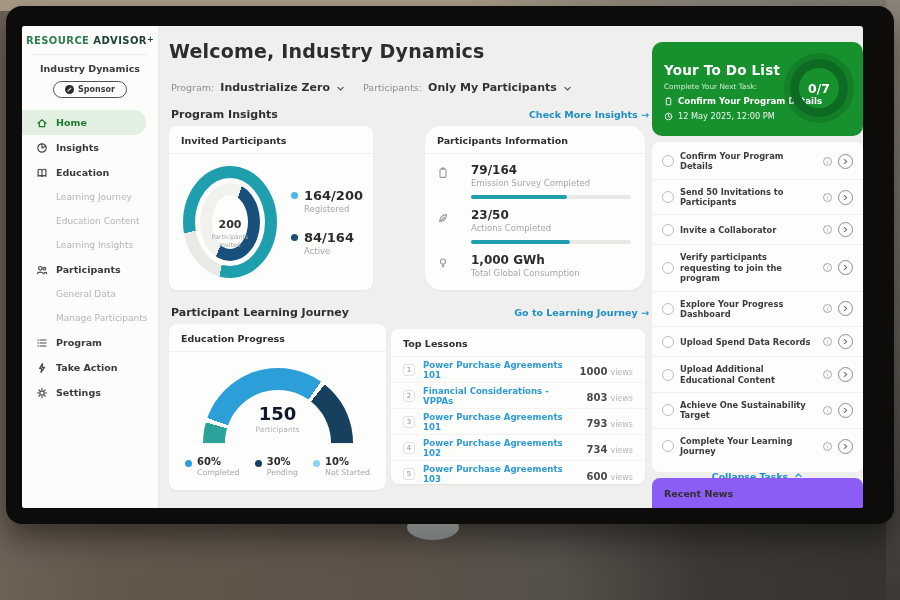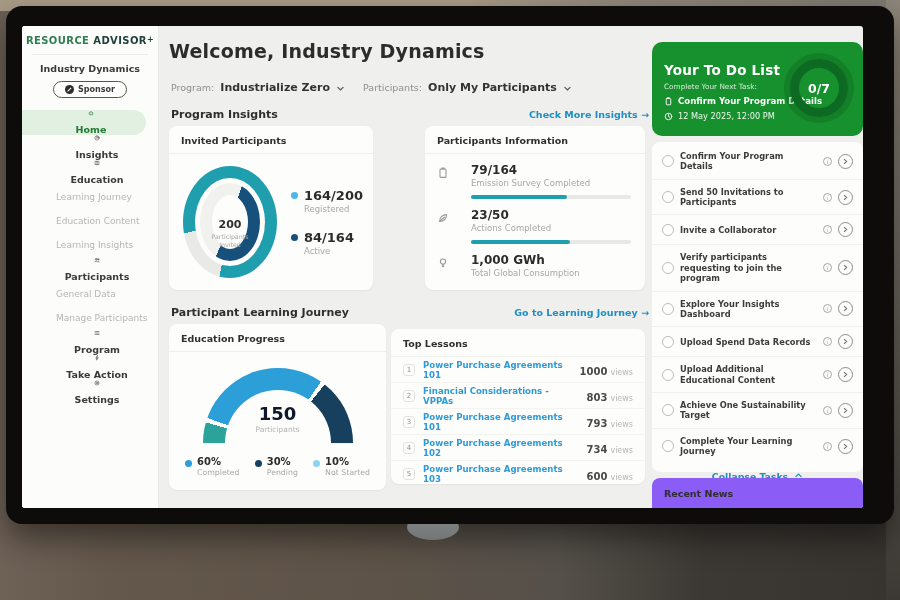--- a/index.html
+++ b/index.html
@@ -26,21 +26,21 @@
   .logo .p1 { color:#2e7d52; } .logo .p2 { color:#20403a; } .logo .plus { color:#20403a; font-size:8px; vertical-align:top; }
   .side-div { border-bottom:1px solid #ececea; margin:8px 10px 0 10px; }
   .org-name { text-align:center; margin-top:8px; font-size:9.5px; font-weight:700; color:#3a3a38; }
   .sponsor-pill { margin:7px auto 0 auto; width:74px; height:17px; border:1px solid #55554f; border-radius:10px;
     display:flex; align-items:center; justify-content:center; gap:4px; background:#fff; cursor:pointer; }
   .sponsor-dot { width:9px; height:9px; border-radius:50%; background:#2d2d2a; position:relative; }
   .sponsor-dot::after { content:""; position:absolute; left:2px; top:4px; width:5px; height:1.3px; background:#fff; transform:rotate(-45deg); }
   .sponsor-pill span { font-size:8px; font-weight:700; color:#3a3a38; }
   .nav { margin-top:12px; }
   .nav-item { display:flex; align-items:center; gap:8px; height:25px; padding-left:14px; cursor:pointer;
-    font-size:9.5px; font-weight:700; color:#3a3a38;flex-direction:column; }
+    font-size:9.5px; font-weight:700; color:#3a3a38; }
   .nav-item svg { width:12px; height:12px; stroke:#4a4a46; fill:none; stroke-width:1.2; stroke-linecap:round; stroke-linejoin:round; }
   .nav-item.active { background:#e1f0e0; border-radius:0 13px 13px 0; width:124px; color:#1f7a33; }
   .nav-item.active svg { stroke:#1f7a33; }
   .nav-sub { display:flex; align-items:center; height:24px; padding-left:34px; font-size:9px; font-weight:500; color:#b8b6b2; cursor:pointer; }
 
   
   .main { position:absolute; left:137px; top:0; width:506px; height:100%; }
   .welcome { position:absolute; left:10px; top:14px; font-size:19px; font-weight:800; color:#2c2c2a; letter-spacing:.2px; }
   .filters { position:absolute; left:12px; top:52px; display:flex; align-items:center; gap:18px;justify-content:flex-end; }
   .filter { display:flex; align-items:center; gap:6px; cursor:pointer; }
@@ -264,21 +264,21 @@
             <span class="leg-dot" style="background:#17507a;"></span>
             <span>
               <div class="leg-val">84/164</div>
               <div class="leg-lab">Active</div>
             </span>
           </div>
         </div>
       </div>
     </div>
 
-    <div class="card" style="left:266px; top:100px; width:220px; height:164px;">
+    <div class="card" style="left:266px; top:100px; width:220px; height:164px;border-radius:16px;">
       <div class="card-title">Participants Information</div>
       <div class="info-row">
         <svg viewBox="0 0 12 12">
               <rect x="3" y="2" width="6" height="8.4" rx="1"></rect>
               <path d="M4.8 2 H7.2 V1 H4.8 Z"></path>
             </svg>
         <span style="flex:1;">
           <div class="info-val">79/164</div>
           <div class="info-lab">Emission Survey Completed</div>
           <div class="bar-track">
@@ -441,21 +441,21 @@
         <span class="task-label">Verify participants requesting to join the program</span>
         <span class="circle-i">i</span>
         <span class="chev-btn">
               <svg viewBox="0 0 12 12">
                 <path d="M4 2.5 L8 6 L4 9.5"></path>
               </svg>
             </span>
       </div>
       <div class="task-item">
         <span class="task-check"></span>
-        <span class="task-label">Explore Your Insights Dashboard</span>
+        <span class="task-label">Explore Your Progress Dashboard</span>
         <span class="circle-i">i</span>
         <span class="chev-btn">
               <svg viewBox="0 0 12 12">
                 <path d="M4 2.5 L8 6 L4 9.5"></path>
               </svg>
             </span>
       </div>
       <div class="task-item">
         <span class="task-check"></span>
         <span class="task-label">Upload Spend Data Records</span>

